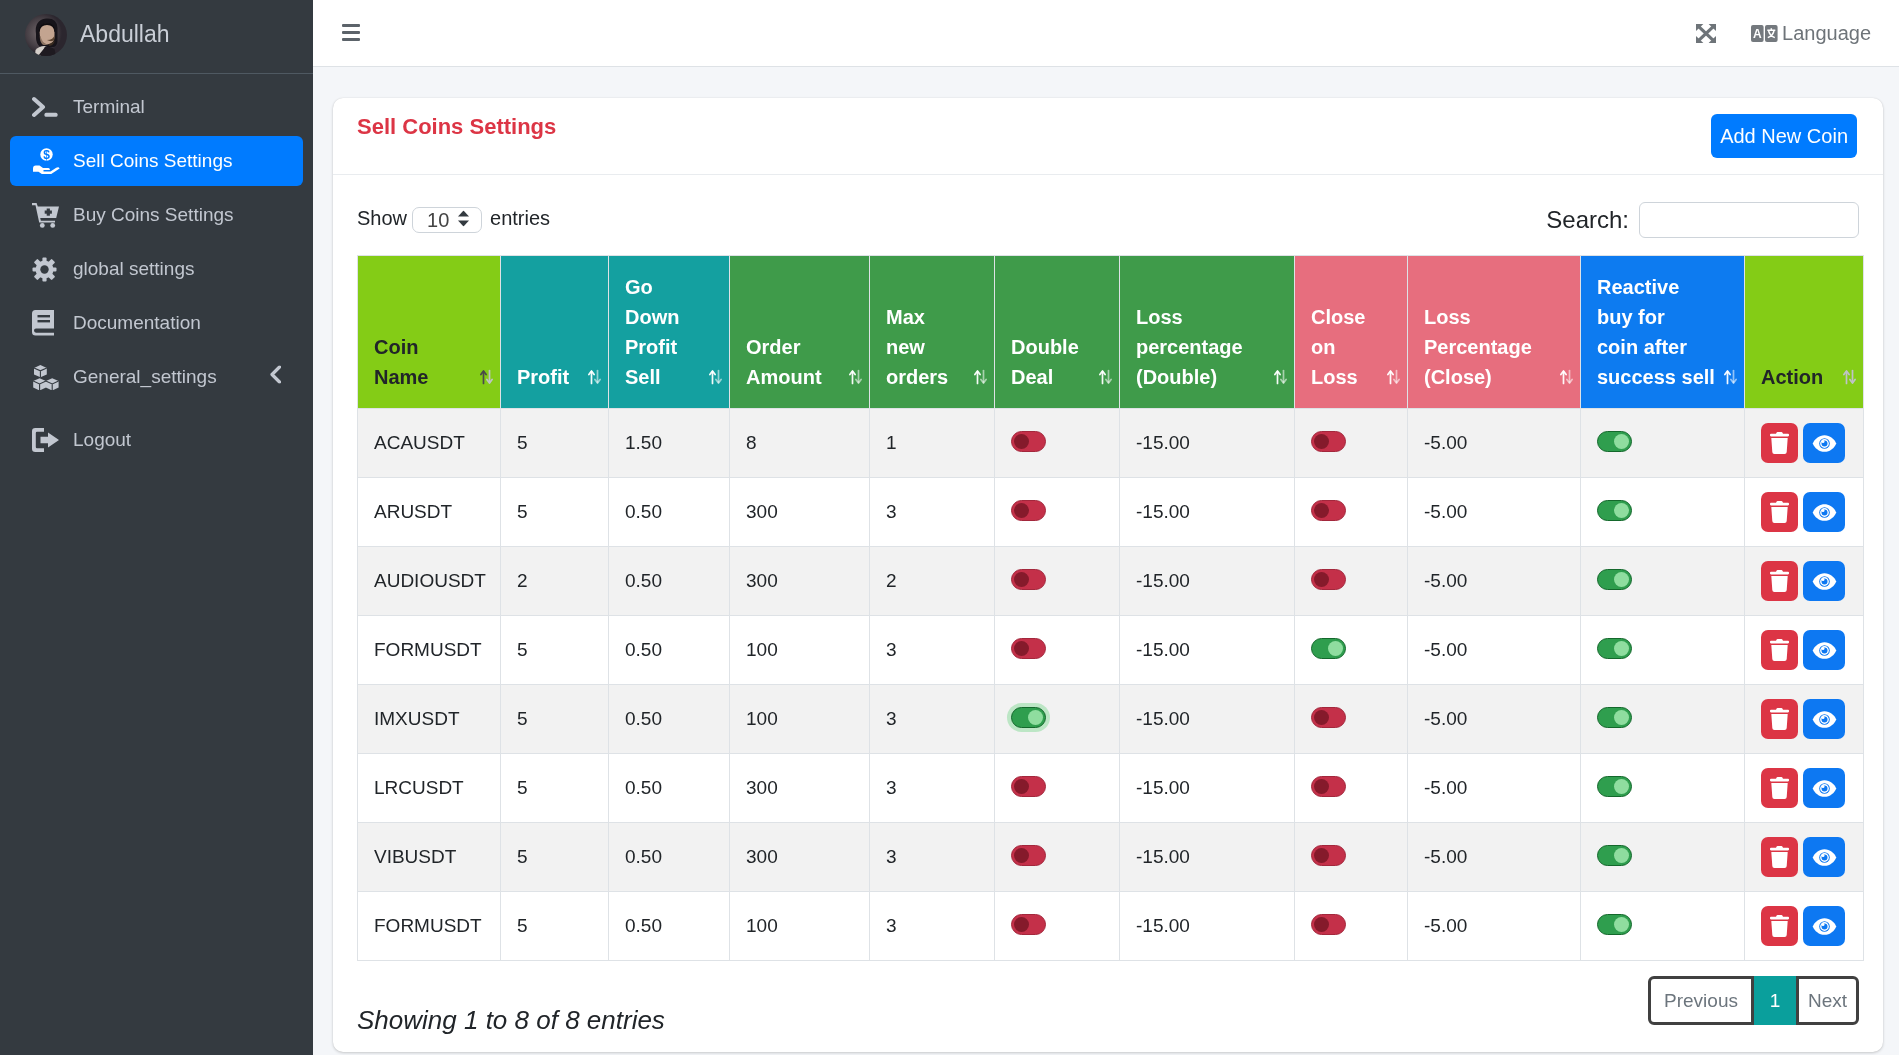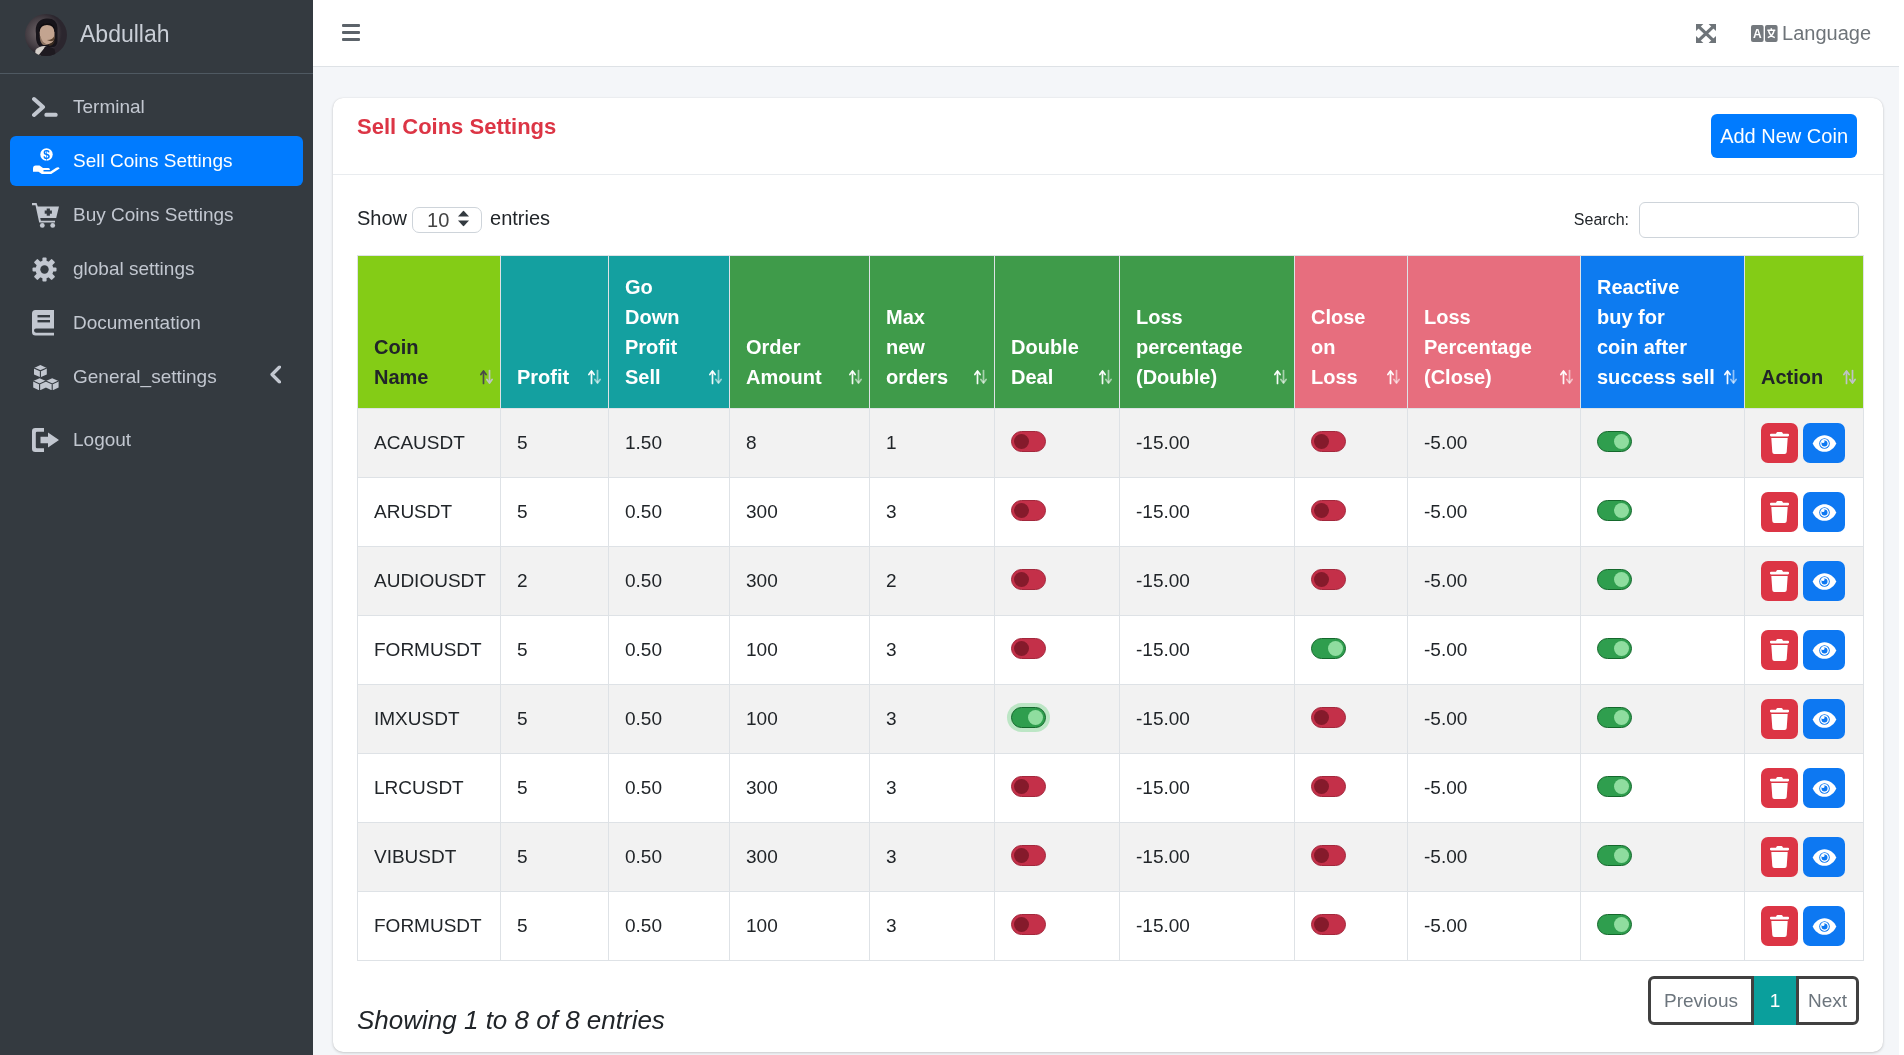--- a/index.html
+++ b/index.html
@@ -33,21 +33,21 @@
 .card { background:#fff; border-radius:10px; box-shadow:0 0 1px rgba(0,0,0,.12), 0 1px 3px rgba(0,0,0,.18); width:1550px; min-height:954px; }
 .card-header { padding:16px 26px 16px 24px; border-bottom:1px solid #e9ecef; display:flex; align-items:flex-start; justify-content:space-between; height:77px; }
 .card-title { color:#dc3545; font-weight:bold; font-size:22px; line-height:26px; }
 .btn-add { background:#007bff; color:#fff; border:none; border-radius:6px; font-size:20px; font-family:inherit; padding:0 9px; height:44px; }
 
 .card-body { padding:27px 24px 0 24px; }
 .toolbar { display:flex; justify-content:space-between; align-items:center; margin-bottom:17px; }
 .show-wrap { display:flex; align-items:flex-start; font-size:20px; color:#212529; }
 .sel { width:70px; height:26px; border:1px solid #ced4da; border-radius:7px; margin:0 8px 0 5px; position:relative; font-size:20px; color:#444; display:flex; align-items:center; padding-left:14px; }
 .sel .arrows { position:absolute; right:11px; top:50%; transform:translateY(-50%); }
-.search-wrap { display:flex; align-items:center; font-size:16px; color:#212529; }
+.search-wrap { display:flex; align-items:center; font-size:24px; color:#212529; }
 .search-input { width:220px; height:36px; border:1px solid #ced4da; border-radius:6px; margin-left:10px; }
 
 
 table { border-collapse:collapse; width:1506px; table-layout:fixed; }
 th, td { border:1px solid #dee2e6; font-size:20px; }
 thead th { vertical-align:bottom; text-align:left; padding:14px 16px 16px 16px; font-weight:bold; color:#fff; line-height:30px; position:relative; height:153px; }
 thead th .sort { position:absolute; right:7px; bottom:23px; }
 thead th .sort svg { display:block; }
 thead th .sort .su { stroke:rgba(255,255,255,.95); } thead th .sort .sd { stroke:rgba(255,255,255,.55); }
 th.c-white { background:#84cc16; color:#212529; }

